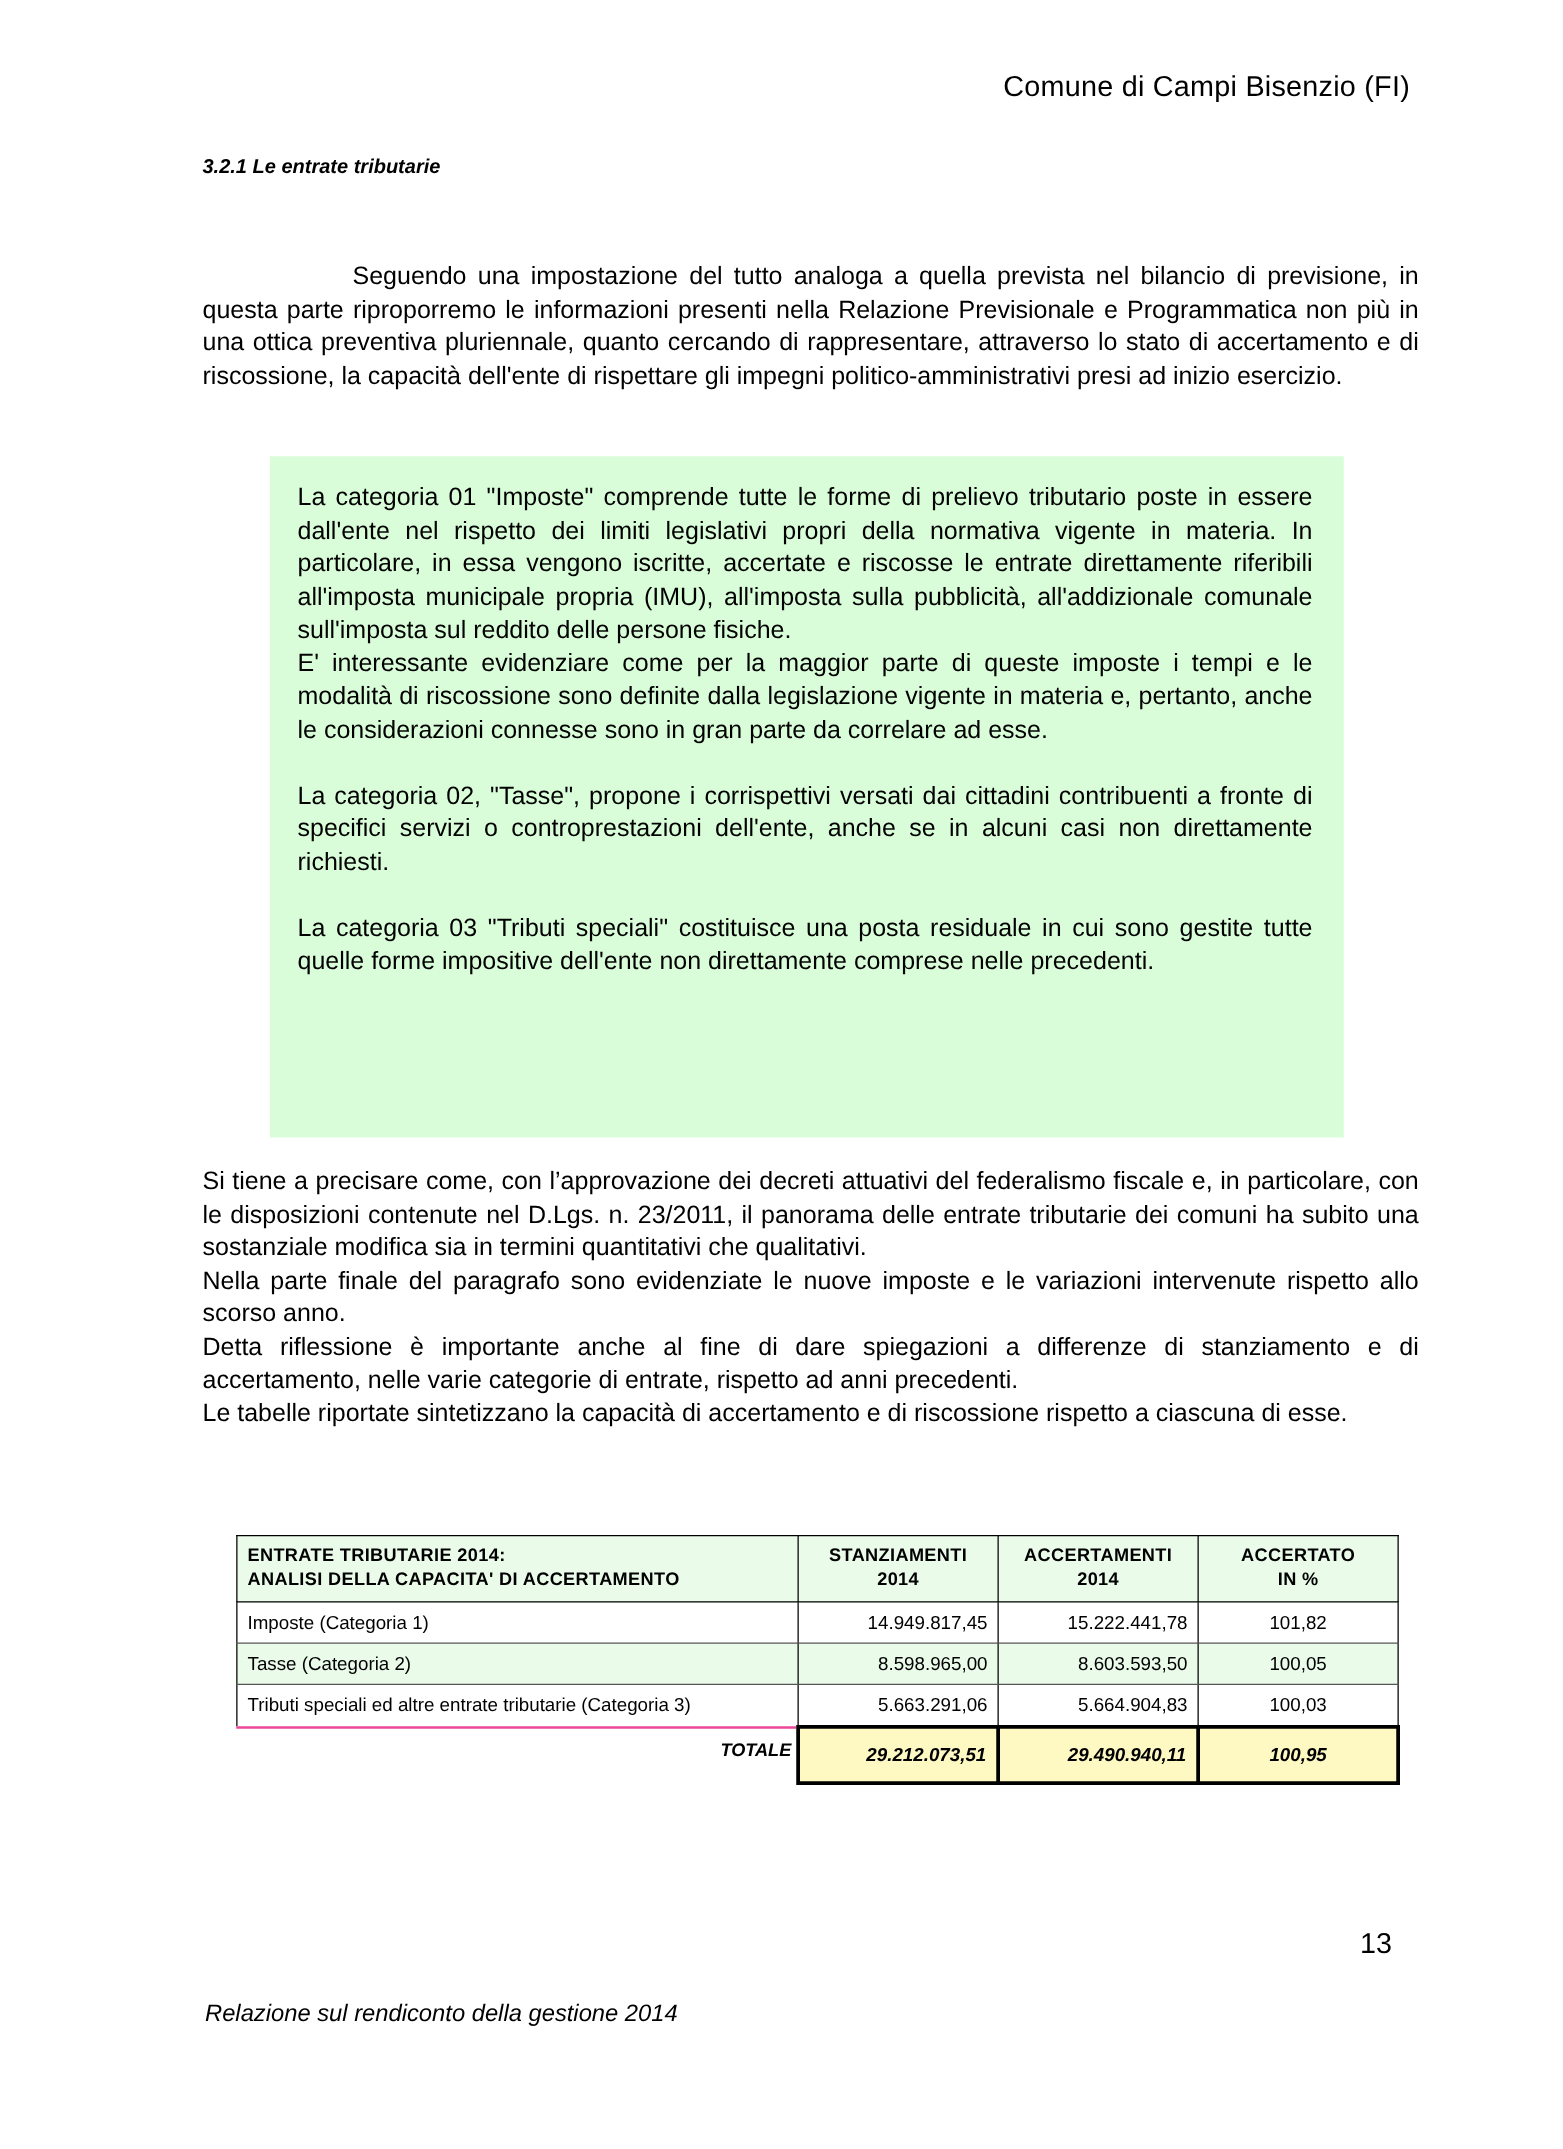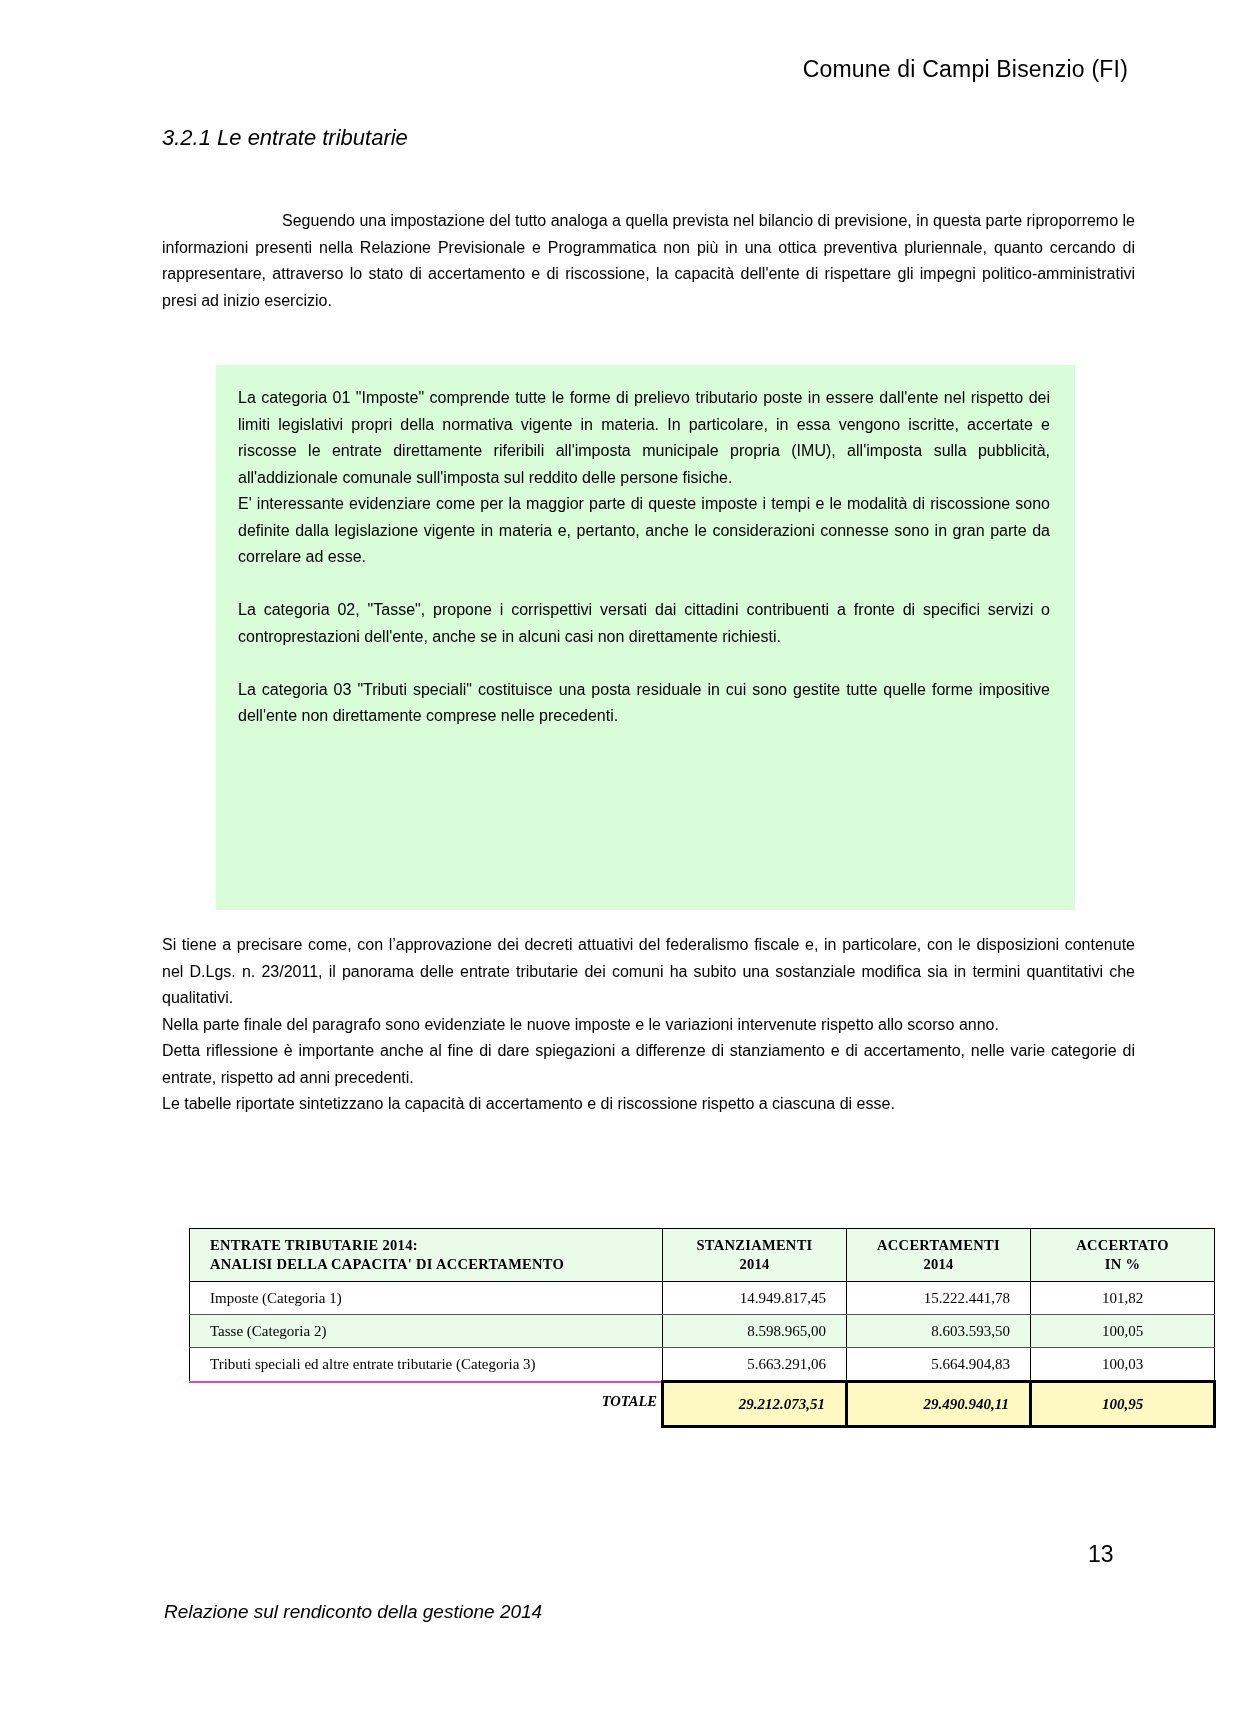--- a/index.html
+++ b/index.html
@@ -1,29 +1,29 @@
 <!DOCTYPE html>
 <html><head>
 <meta charset="utf-8">
 <style>
   html, body { margin: 0; padding: 0; background: #ffffff; }
   body { width: 1250px; height: 1719px; position: relative; overflow: hidden; color: #000; font-family: "Liberation Sans", sans-serif; }
   .abs { position: absolute; }
   .header-title { left: 0; right: 122px; top: 56px; text-align: right; font-size: 23px; letter-spacing: 0.2px; padding-left: 14px; }
-  .section-heading { left: 162px; top: 125px; font-size: 22px; font-weight: normal; font-style: italic; }
-  .para { position: absolute; font-size: 16px; line-height: 26.5px; text-align: justify; text-align-last: left; }
+  .section-heading { left: 162px; top: 125px; font-size: 16px; font-weight: bold; font-style: italic; }
+  .para { position: absolute; font-size: 20px; line-height: 26.5px; text-align: justify; text-align-last: left; }
   .para p { margin: 0; }
   .intro { left: 162px; top: 208px; width: 973px; }
   .intro .indent { display: inline-block; width: 120px; }
   .green-box { left: 216px; top: 365px; width: 859px; height: 545px; background: #d9fdd9; }
   .green-box .para { left: 22px; top: 20px; width: 812px; }
   .green-box .gap { height: 26.5px; }
   .post { left: 162px; top: 932px; width: 973px; }
   table.entrate { position: absolute; left: 189px; top: 1228px; border-collapse: collapse; font-size: 15px; }
-  table.entrate td, table.entrate th { padding: 0 20px; font-family: Liberation Serif, serif; }
+  table.entrate td, table.entrate th { padding: 0 8px; }
   table.entrate th { font-weight: bold; font-size: 14.5px; letter-spacing: 0.3px; vertical-align: middle; background: #eafbea; border: 1.5px solid #000; height: 52px; line-height: 19px; }
   table.entrate th.first { text-align: left; width: 432px; }
   table.entrate th.num { text-align: center; width: 143px; }
   table.entrate td { height: 32px; border-left: 1.5px solid #000; border-right: 1.5px solid #000; }
   table.entrate tr.row td { border-bottom: 1px solid #555; }
   table.entrate tr.row.green td { background: #eafbea; margin-left: 25px; }
   table.entrate tr.row.last td { border-bottom: 2px solid #ec4899; }
   table.entrate td.num { text-align: right; }
   table.entrate td.pct { text-align: center; }
   table.entrate tr.total td { height: 42px; font-weight: bold; font-style: italic; background: #fef9c3; border: 3px solid #000; }

